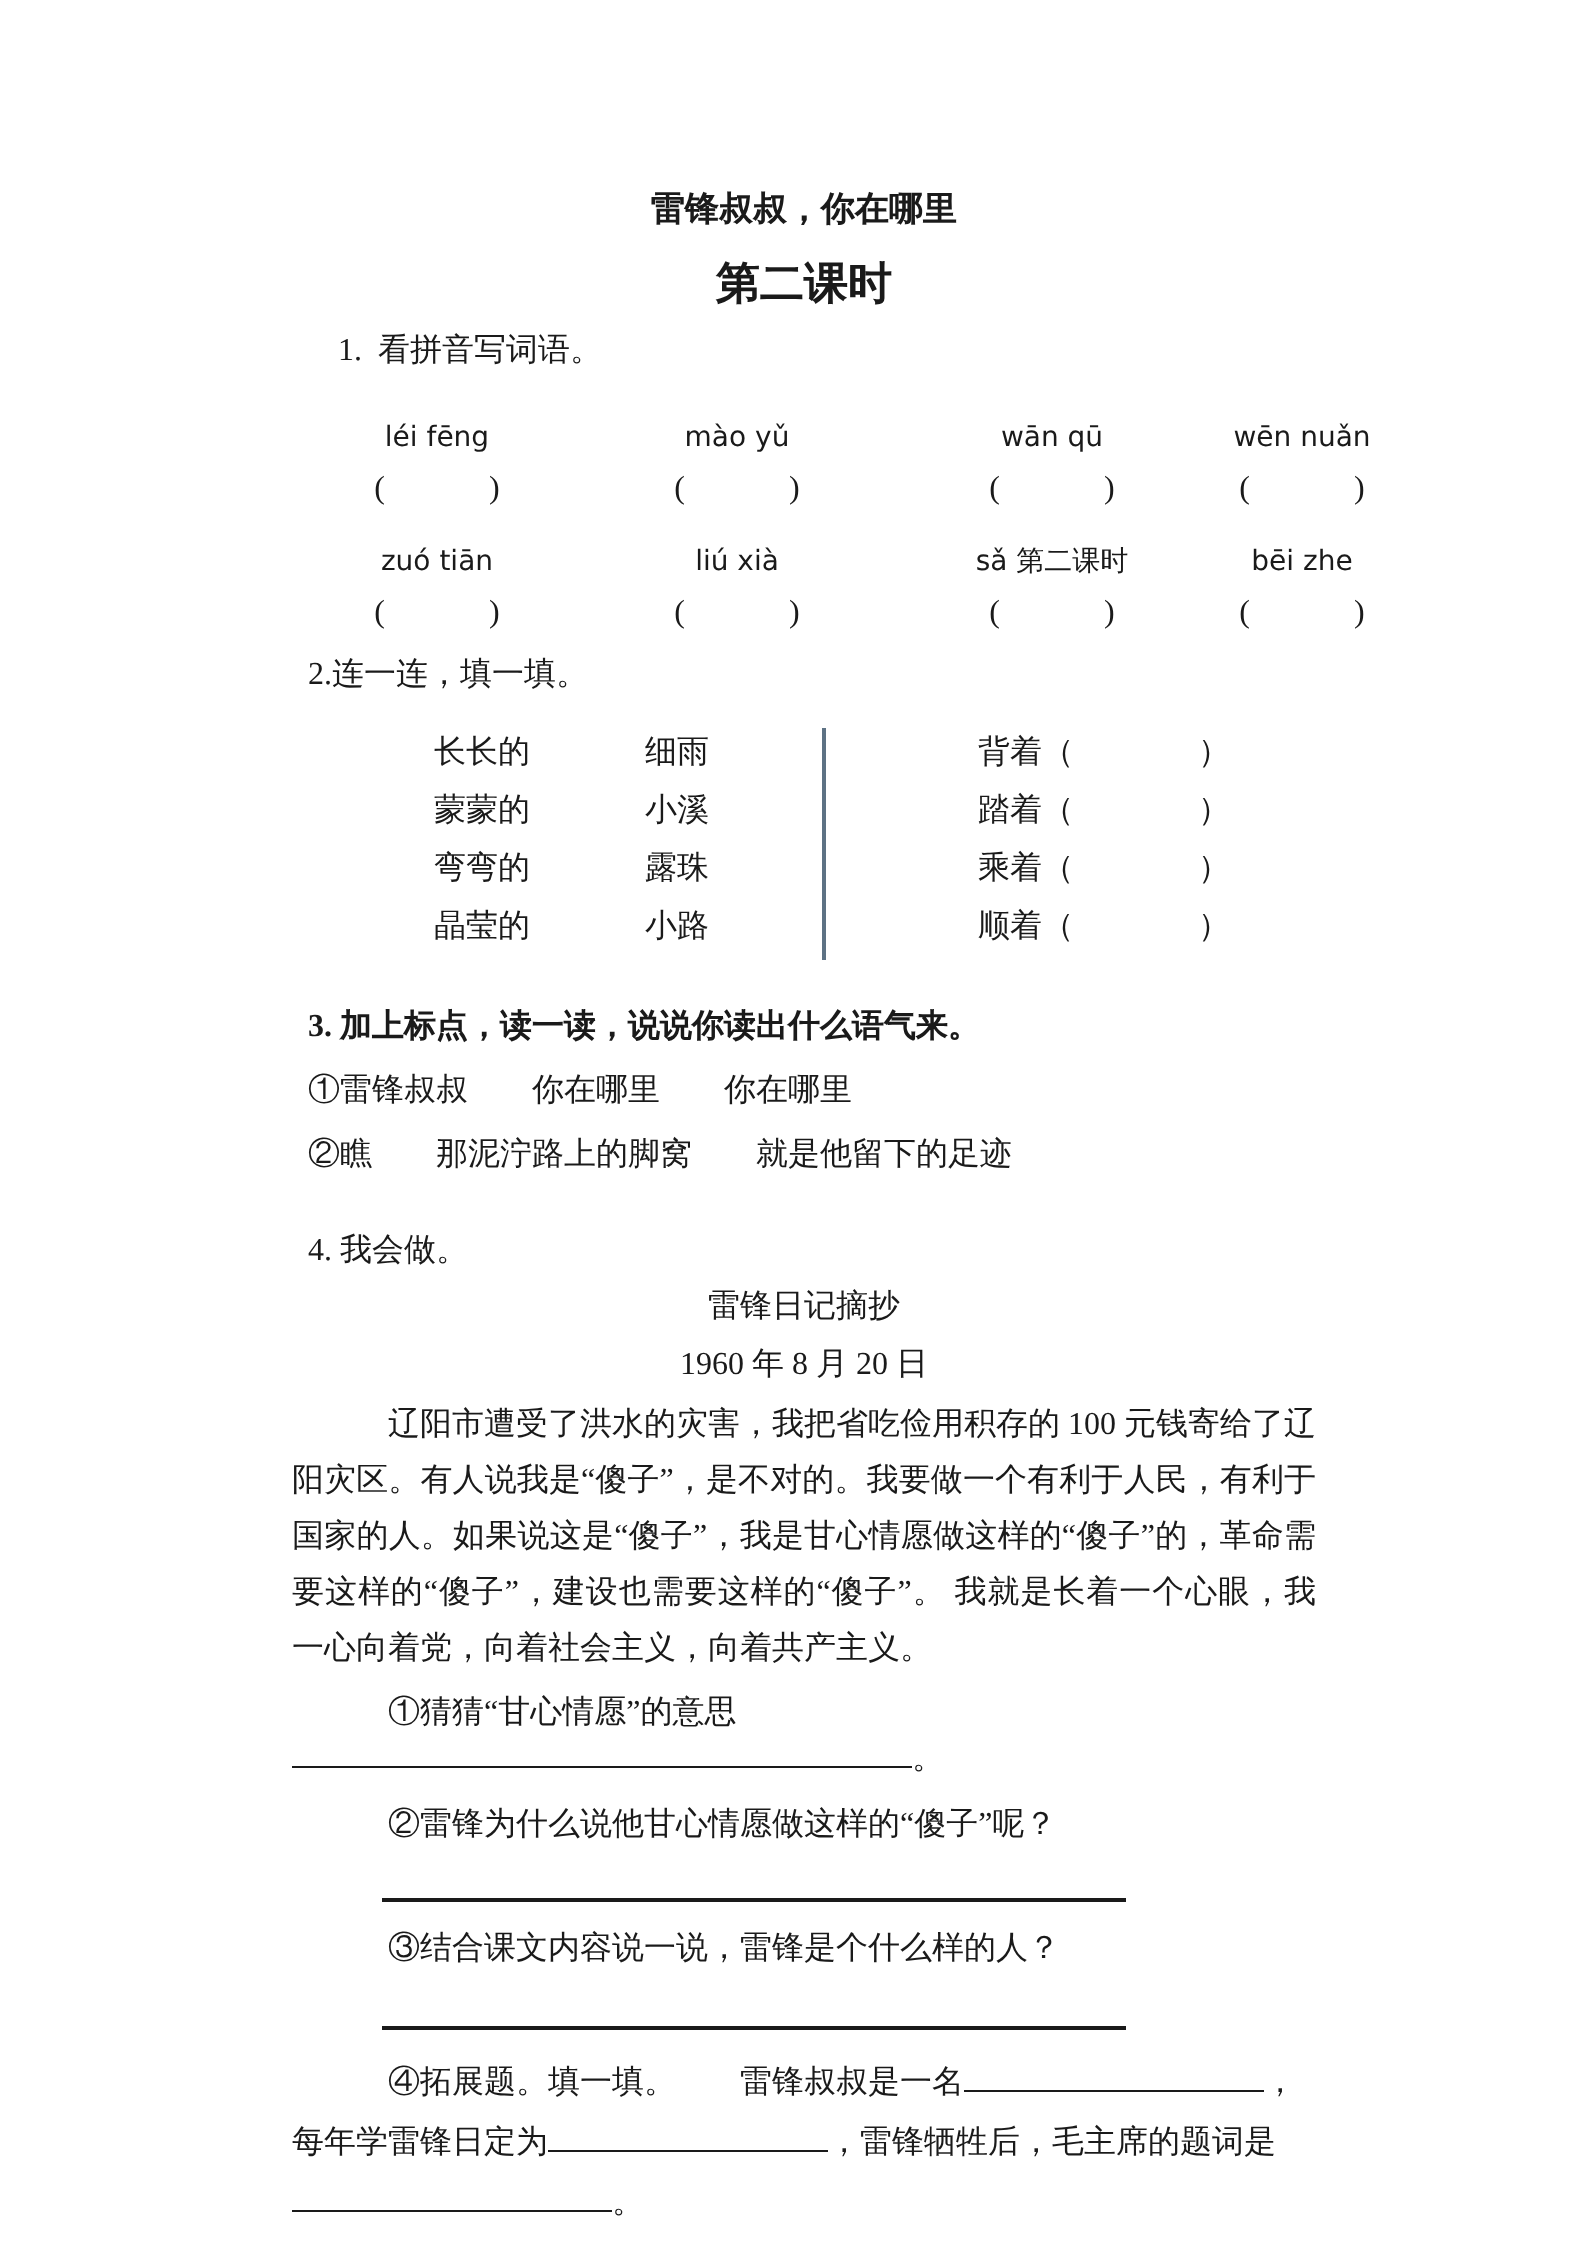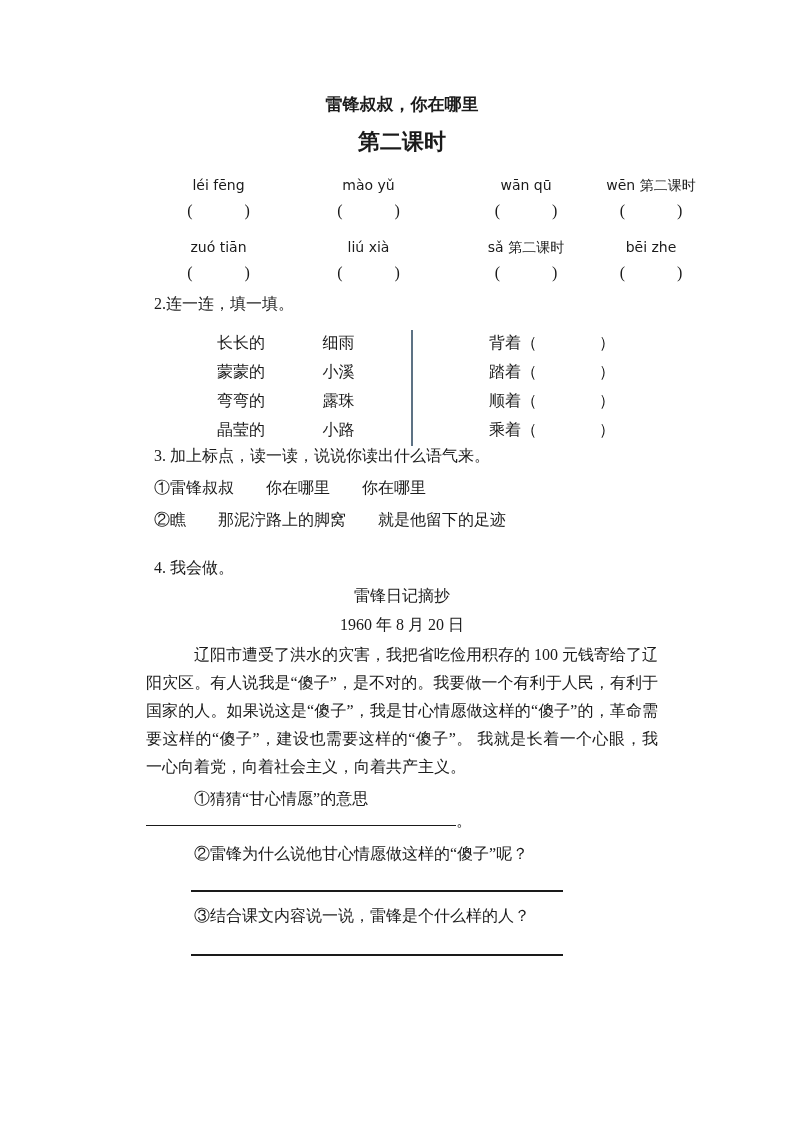--- a/index.html
+++ b/index.html
@@ -36,21 +36,21 @@
   .q2-heading{margin:8px 0 14px 8px;line-height:20px;}
   .match-wrap{display:flex;align-items:flex-start;margin-top:4px;}
   .match-left{display:grid;grid-template-columns:130px 65px;margin-left:30px;}
   .match-left span{text-align:center;line-height:29px;}
   .match-divider{width:2px;height:116px;background:#5d7284;margin-left:40px;margin-top:2px;}
   .match-right{margin-left:76px;}
   .mr-row{line-height:29px;white-space:nowrap;}
   .rgap{display:inline-block;width:62px;}
 
   
-  .q3-heading{margin:0 0 0 8px;line-height:20px;}
+  .q3-heading{margin:24px 0 0 8px;line-height:20px;font-weight:bold;}
   .q3-item{margin:12px 0 0 8px;line-height:20px;}
 
   
   .q4-heading{margin:28px 0 0 8px;line-height:20px;}
   .diary-title{margin:8px 0 0 0;text-align:center;line-height:20px;}
   .diary-date{margin:9px 0 0 0;text-align:center;line-height:20px;}
   .diary-text{margin:6px 0 0 0;line-height:28px;text-indent:48px;text-align:justify;}
   .sub-q{margin:8px 0 0 0;line-height:20px;text-indent:48px;}
   .sub-q.gap{margin-top:13px;}
   .sub4{margin:12px 0 0 0;line-height:30px;text-indent:48px;}
@@ -65,26 +65,27 @@
   .sub3-q{margin-top:14px;}
 </style>
 </head>
 <body>
 
 <div class="page">
 
   <h1 class="title">雷锋叔叔，你在哪里</h1>
   <h2 class="subtitle">第二课时</h2>
 
+  <p class="q1-heading">1.&nbsp;&nbsp;看拼音写词语。</p>
 
   <div class="py-row">
     <span class="py-cell">léi fēng</span>
     <span class="py-cell">mào yǔ</span>
     <span class="py-cell">wān qū</span>
-    <span class="py-cell">wēn 第二课时</span>
+    <span class="py-cell">wēn nuǎn</span>
   </div>
   <div class="pr-row">
     <span class="pr-cell"><span class="paren-group"><span>(</span><span class="pgap"></span><span>)</span></span></span>
     <span class="pr-cell"><span class="paren-group"><span>(</span><span class="pgap"></span><span>)</span></span></span>
     <span class="pr-cell"><span class="paren-group"><span>(</span><span class="pgap"></span><span>)</span></span></span>
     <span class="pr-cell"><span class="paren-group"><span>(</span><span class="pgap"></span><span>)</span></span></span>
   </div>
 
   <div class="py-row second">
     <span class="py-cell">zuó tiān</span>
@@ -108,36 +109,37 @@
       <span>小溪</span>
       <span>弯弯的</span>
       <span>露珠</span>
       <span>晶莹的</span>
       <span>小路</span>
     </div>
     <div class="match-divider"></div>
     <div class="match-right">
       <div class="mr-row"><span>背着</span><span>（</span><span class="rgap"></span><span>）</span></div>
       <div class="mr-row"><span>踏着</span><span>（</span><span class="rgap"></span><span>）</span></div>
+      <div class="mr-row"><span>乘着</span><span>（</span><span class="rgap"></span><span>）</span></div>
       <div class="mr-row"><span>顺着</span><span>（</span><span class="rgap"></span><span>）</span></div>
-      <div class="mr-row"><span>乘着</span><span>（</span><span class="rgap"></span><span>）</span></div>
     </div>
   </div>
 
   <p class="q-heading q3-heading">3.&nbsp;加上标点，读一读，说说你读出什么语气来。</p>
   <p class="q3-item">①雷锋叔叔　　你在哪里　　你在哪里</p>
   <p class="q3-item">②瞧　　那泥泞路上的脚窝　　就是他留下的足迹</p>
 
   <p class="q-heading q4-heading">4.&nbsp;我会做。</p>
   <p class="diary-title">雷锋日记摘抄</p>
   <p class="diary-date">1960 年 8 月 20 日</p>
   <p class="diary-text">辽阳市遭受了洪水的灾害，我把省吃俭用积存的 100 元钱寄给了辽阳灾区。有人说我是“傻子”，是不对的。我要做一个有利于人民，有利于国家的人。如果说这是“傻子”，我是甘心情愿做这样的“傻子”的，革命需要这样的“傻子”，建设也需要这样的“傻子”。 我就是长着一个心眼，我一心向着党，向着社会主义，向着共产主义。</p>
 
   <p class="sub-q"><span>①猜猜“甘心情愿”的意思</span><span class="blank blank-sub1"></span><span>。</span></p>
 
   <p class="sub-q gap">②雷锋为什么说他甘心情愿做这样的“傻子”呢？</p>
   <div class="answer-line first"></div>
 
   <p class="sub-q sub3-q">③结合课文内容说一说，雷锋是个什么样的人？</p>
   <div class="answer-line second"></div>
 
+  <p class="sub4"><span>④拓展题。填一填。</span><span>　　雷锋叔叔是一名</span><span class="blank blank-a"></span><span>，每年学雷锋日定为</span><span class="blank blank-b"></span><span>，雷锋牺牲后，毛主席的题词是</span><span class="blank blank-c"></span><span>。</span></p>
 
 </div>
 
 </body></html>

